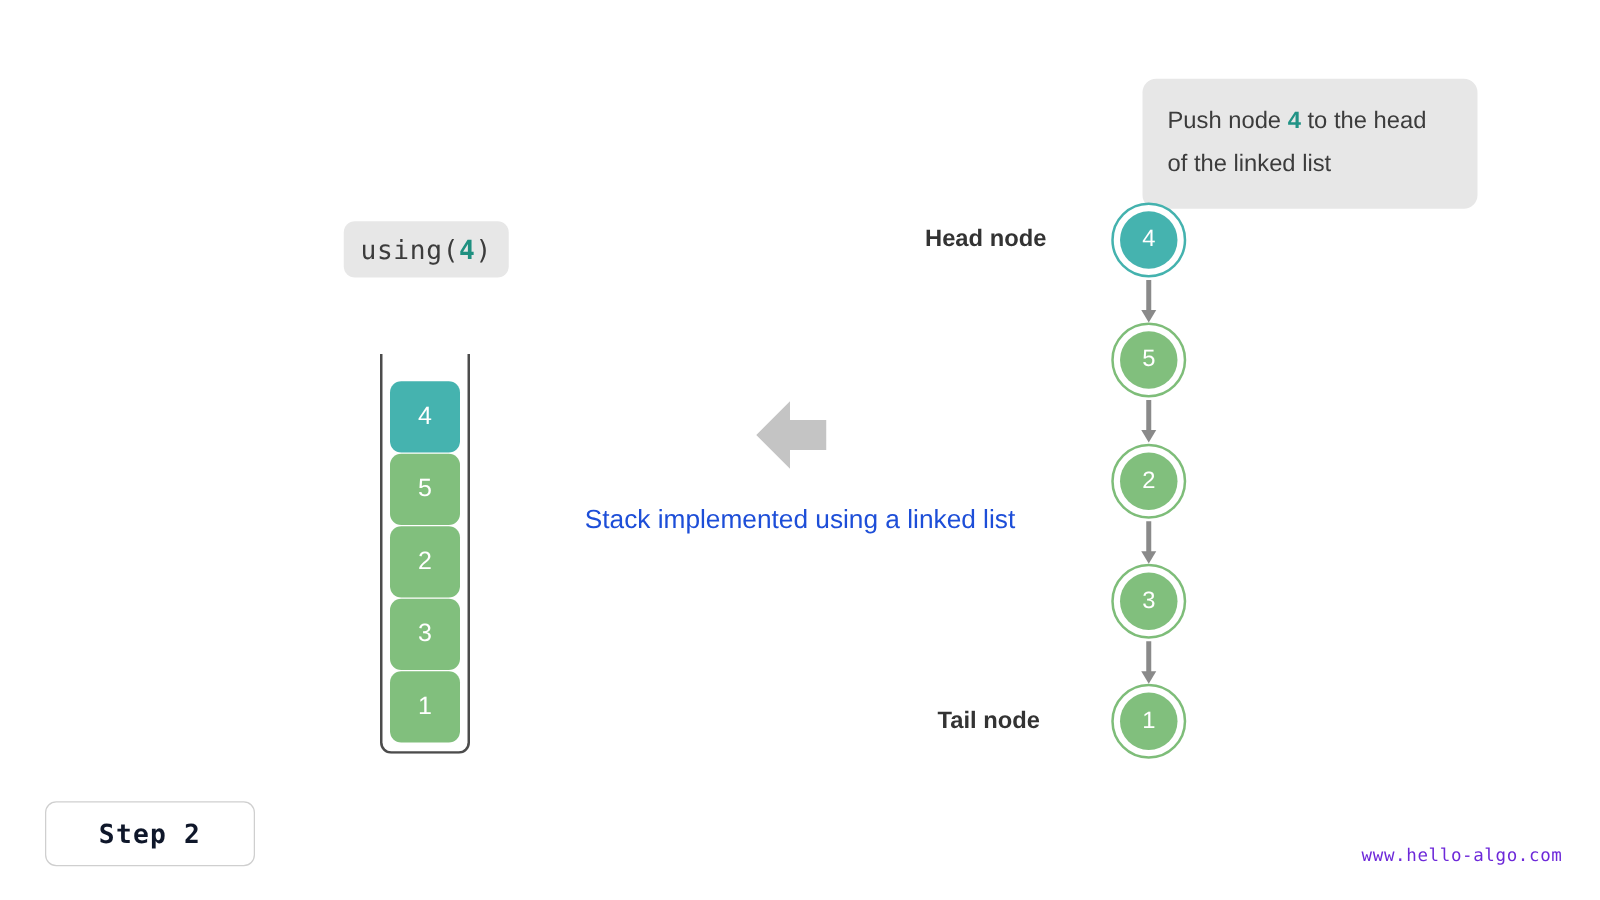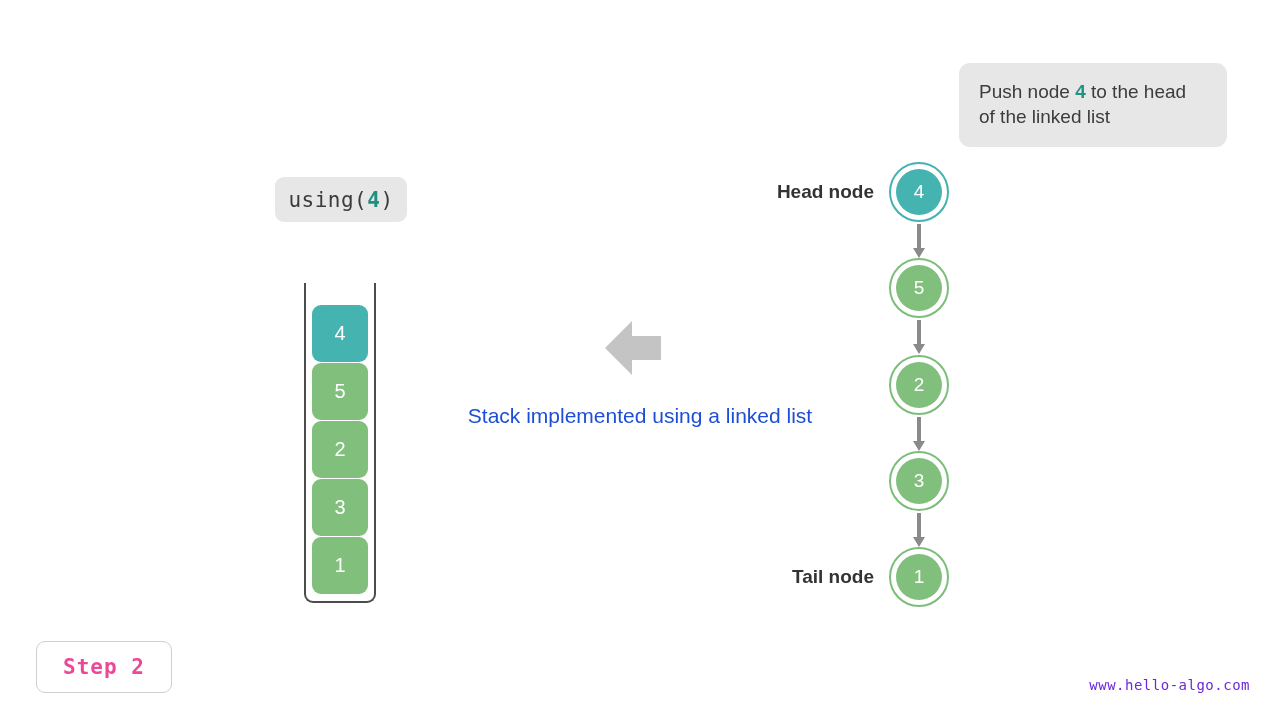--- a/index.html
+++ b/index.html
@@ -17,29 +17,29 @@
   .stage {
     position: absolute;
     left: 0; top: 0;
     width: 1280px;
     height: 720px;
   }
 
   
   .callout {
     position: absolute;
-    left: 959px;
+    left: 914px;
     top: 63px;
     width: 268px;
     box-sizing: border-box;
     padding: 16px 20px 18px 20px;
     background: #e7e7e7;
     border-radius: 11px;
     font-size: 19px;
-    line-height: 25px;
+    line-height: 35px;
     color: #3c3c3c;
   }
   .callout .hl {
     color: #219386;
     font-weight: bold;
   }
 
   
   .op-label {
     position: absolute;
@@ -183,43 +183,43 @@
     border-right: 6px solid transparent;
     border-top: 10px solid #8a8a8a;
   }
 
   .node-tag {
     position: absolute;
     font-size: 19px;
     font-weight: bold;
     color: #333333;
     white-space: nowrap;
-    text-align: right;
+    text-align: left;
   }
   .tag-head { left: 0px; top: 31px; width: 134px; }
   .tag-tail { left: 10px; top: 416px; width: 124px; }
 
   
   .step-badge {
     position: absolute;
     left: 36px;
     top: 641px;
-    width: 136px;
+    width: 168px;
     height: 52px;
     box-sizing: border-box;
     background: #ffffff;
     border: 1px solid #cfcfcf;
     border-radius: 9px;
     display: flex;
     align-items: center;
     justify-content: center;
     font-family: "DejaVu Sans Mono", monospace;
     font-size: 21px;
     font-weight: bold;
-    color: #ec4899;
+    color: #0f172a;
     letter-spacing: 1px;
   }
 
   
   .watermark {
     position: absolute;
     right: 30px;
     top: 677px;
     font-family: "DejaVu Sans Mono", monospace;
     font-size: 14px;

